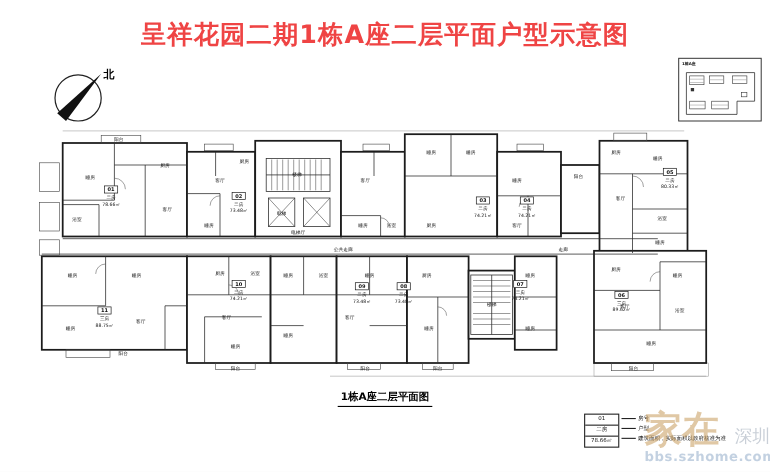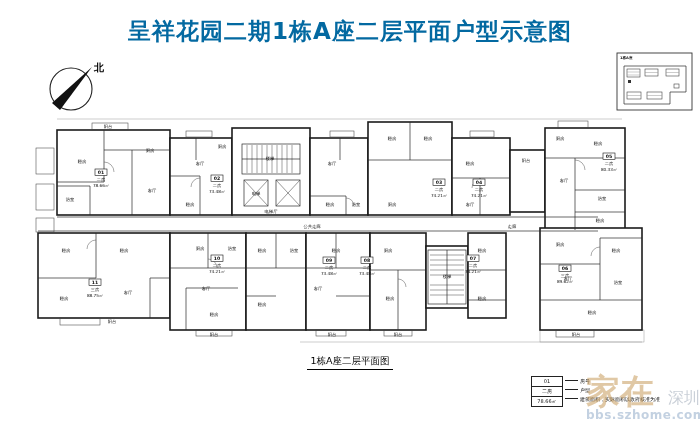--- a/index.html
+++ b/index.html
@@ -1,21 +1,21 @@
 <!DOCTYPE html>
 <html><head>
 <meta charset="utf-8">
 <style>
   html,body{margin:0;padding:0;background:#e9e9e9;}
   .page{position:relative;width:700px;height:429px;background:#fff;overflow:hidden;
         font-family:"DejaVu Sans","Liberation Sans",sans-serif;}
   .title{position:absolute;top:16px;left:0;width:100%;text-align:center;
-         font-size:23px;font-weight:900;color:#0369a1;letter-spacing:1px;}
+         font-size:23px;font-weight:900;color:#ef4444;letter-spacing:1px;}
   .caption{position:absolute;top:349px;left:0;width:100%;text-align:center;}
-  .caption span{display:inline-block;font-size:9.5px;font-weight:normal;color:#000;
+  .caption span{display:inline-block;font-size:9.5px;font-weight:bold;color:#000;
                 border-bottom:1.6px solid #000;padding:0 3px 1px;}
   svg{position:absolute;left:0;top:0;}
   .cmp{fill:#fff;stroke:#222;stroke-width:1.1;}
   .north{font-size:10px;font-weight:bold;fill:#000;}
   .kp-border{fill:#fff;stroke:#333;stroke-width:0.9;}
   .kp-label{font-size:3.6px;font-weight:bold;fill:#111;}
   .kpb{fill:none;stroke:#333;stroke-width:0.55;}
   .w{fill:#fff;stroke:#1c1c1c;stroke-width:1.6;}
   .p{fill:none;stroke:#2a2a2a;stroke-width:0.7;}
   .x{fill:none;stroke:#333;stroke-width:0.5;}

